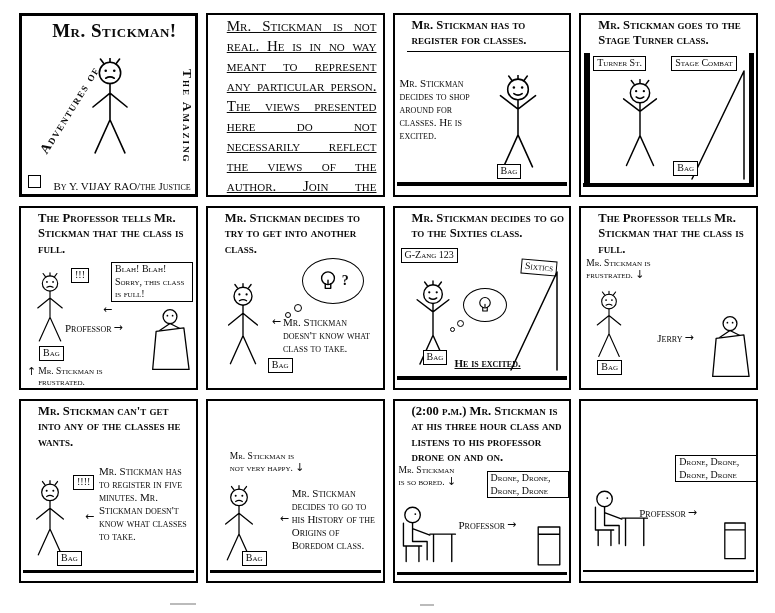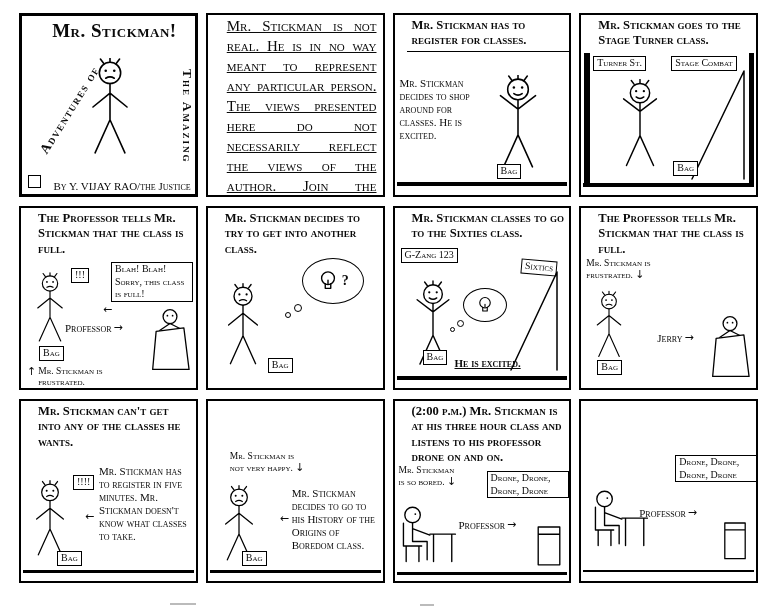--- a/index.html
+++ b/index.html
@@ -168,28 +168,32 @@
     <div class="panel">
       <div class="hd">Mr. Stickman decides to try to get into another class.</div>
       <div class="bubble" style="left:94px;top:50px;width:60px;height:44px">
         <svg width="22" height="26" viewBox="0 0 24 26">
             <use href="#bulb"></use>
           </svg>
         <span class="q">?</span>
       </div>
       <div class="bdot" style="left:86px;top:96px;width:6px;height:6px"></div>
       <div class="bdot" style="left:77px;top:104px;width:4px;height:4px"></div>
+      <div class="cap capflex" style="left:64px;top:108px;width:104px">
+        <span class="arrow ar-l"></span>
+        <span>Mr. Stickman doesn't know what class to take.</span>
+      </div>
       <svg class="abs" style="left:8px;top:74px" width="54" height="86" viewBox="0 0 60 92">
           <use href="#figB"></use>
         </svg>
       <div class="bx" style="left:60px;top:150px">Bag</div>
     </div>
 
     <div class="panel">
-      <div class="hd">Mr. Stickman classes to go to the Sixties class.</div>
+      <div class="hd">Mr. Stickman decides to go to the Sixties class.</div>
       <div class="bx" style="left:6px;top:40px">G-Zang 123</div>
       <div class="bx" style="right:12px;top:52px;transform:rotate(5deg)">Sixtics</div>
       <svg class="abs" style="right:6px;top:62px" width="58" height="102" viewBox="0 0 58 102">
         <path class="stroke" d="M52 2 L6 100 M52 2 L52 100"></path>
       </svg>
       <svg class="abs" style="left:10px;top:72px" width="56" height="88" viewBox="0 0 60 92">
           <use href="#figA"></use>
         </svg>
       <div class="bubble" style="left:68px;top:80px;width:42px;height:32px">
         <svg width="18" height="22" viewBox="0 0 24 26">

